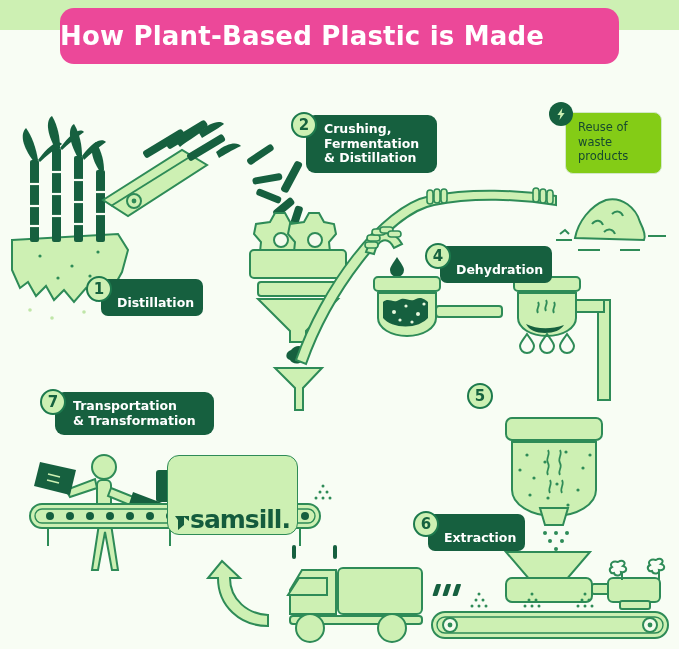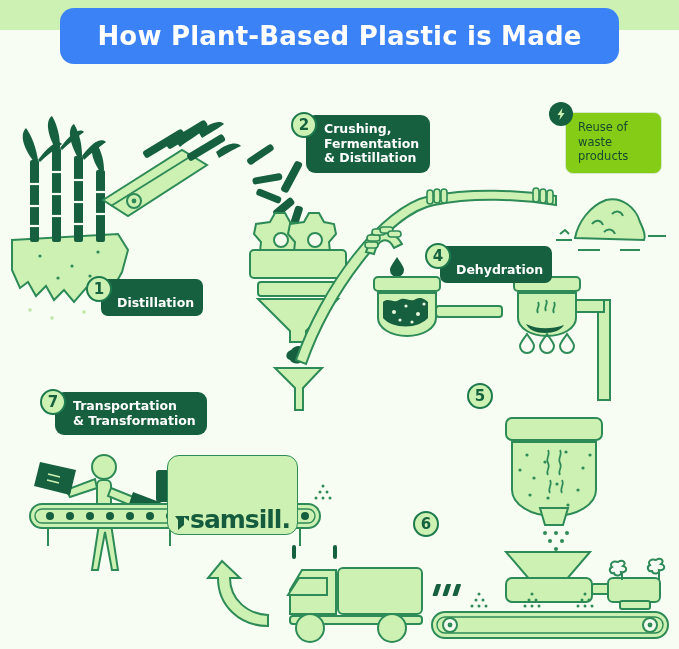--- a/index.html
+++ b/index.html
@@ -10,22 +10,22 @@
     overflow:hidden;
     position:relative;
   }
   #stage{position:absolute;left:0;top:0;width:679px;height:649px;}
   .band-top{position:absolute;left:0;top:0;width:679px;height:30px;background:#cdf0b3;}
   .band-body{position:absolute;left:0;top:30px;width:679px;height:619px;background:#f8fdf4;}
 
   
   .title-banner{
     position:absolute;left:60px;top:8px;width:559px;height:56px;
-    background:#3b82f6;border-radius:14px;
-    display:flex;align-items:center;justify-content:center;
+    background:#ec4899;border-radius:14px;
+    display:flex;align-items:center;justify-content:flex-start;
     z-index:20;
   }
   .title-banner span{
     color:#ffffff;font-size:26px;font-weight:bold;letter-spacing:.2px;
     font-family:"DejaVu Sans", sans-serif;
   }
 
   
   .step{position:absolute;z-index:18;display:flex;align-items:flex-start;}
   .step-badge{
@@ -34,21 +34,21 @@
     color:#16623f;font-size:15px;font-weight:bold;
     display:flex;align-items:center;justify-content:center;
     position:relative;z-index:3;flex:0 0 auto;box-sizing:border-box;
   }
   .step-pill{
     background:#16603f;border-radius:7px;color:#fff;
     font-size:12.5px;font-weight:bold;line-height:14.5px;
     padding:17px 9px 5px 16px;margin-left:-11px;margin-top:3px;
     white-space:pre-line;position:relative;z-index:2;
   }
-  .step-pill.multi{border-radius:9px;padding:7px 11px 7px 18px;}
+  .step-pill.multi{border-radius:9px;padding:7px 18px 7px 18px;}
 
   
   .reuse-box{
     position:absolute;left:565px;top:112px;width:95px;height:60px;
     background:#84cc16;border:1px solid #d2e8c8;border-radius:8px;
     z-index:18;
   }
   .reuse-text{
     position:absolute;left:12px;top:7px;width:78px;
     font-size:11.5px;line-height:14.5px;color:#174a2f;
@@ -416,20 +416,21 @@
     <div class="step-badge">4</div>
     <div class="step-pill">Dehydration</div>
   </div>
 
   <div class="step" style="left:467px;top:383px;">
     <div class="step-badge">5</div>
   </div>
 
   <div class="step" style="left:413px;top:511px;">
     <div class="step-badge">6</div>
+    <div class="step-pill">Extraction</div>
   </div>
 
   <div class="step" style="left:40px;top:389px;">
     <div class="step-badge">7</div>
     <div class="step-pill multi">Transportation
 &amp; Transformation</div>
   </div>
 
   <div class="reuse-box">
     <div class="reuse-text" style="white-space:pre-line;">Reuse of

